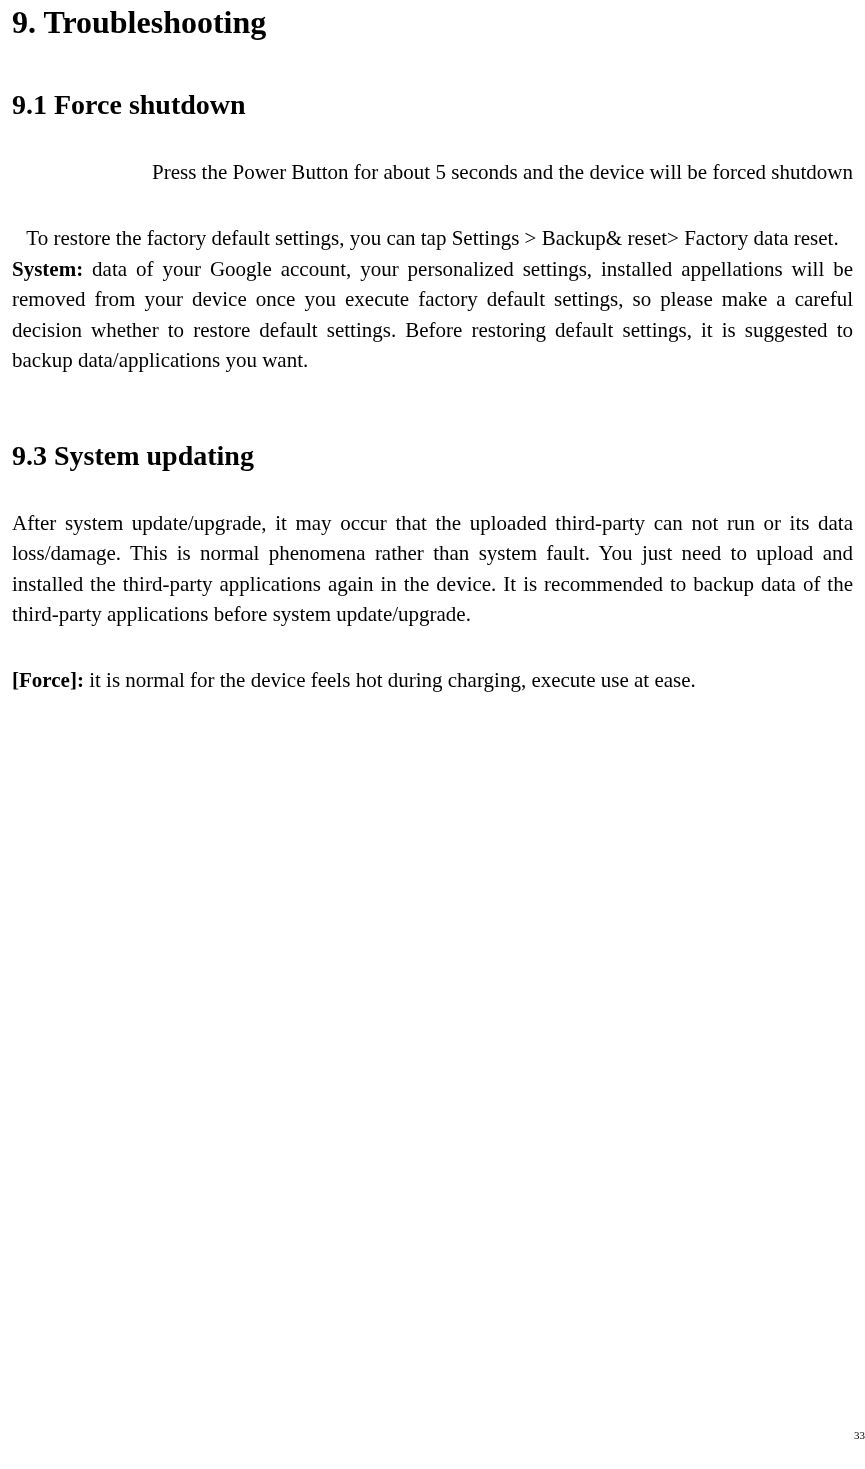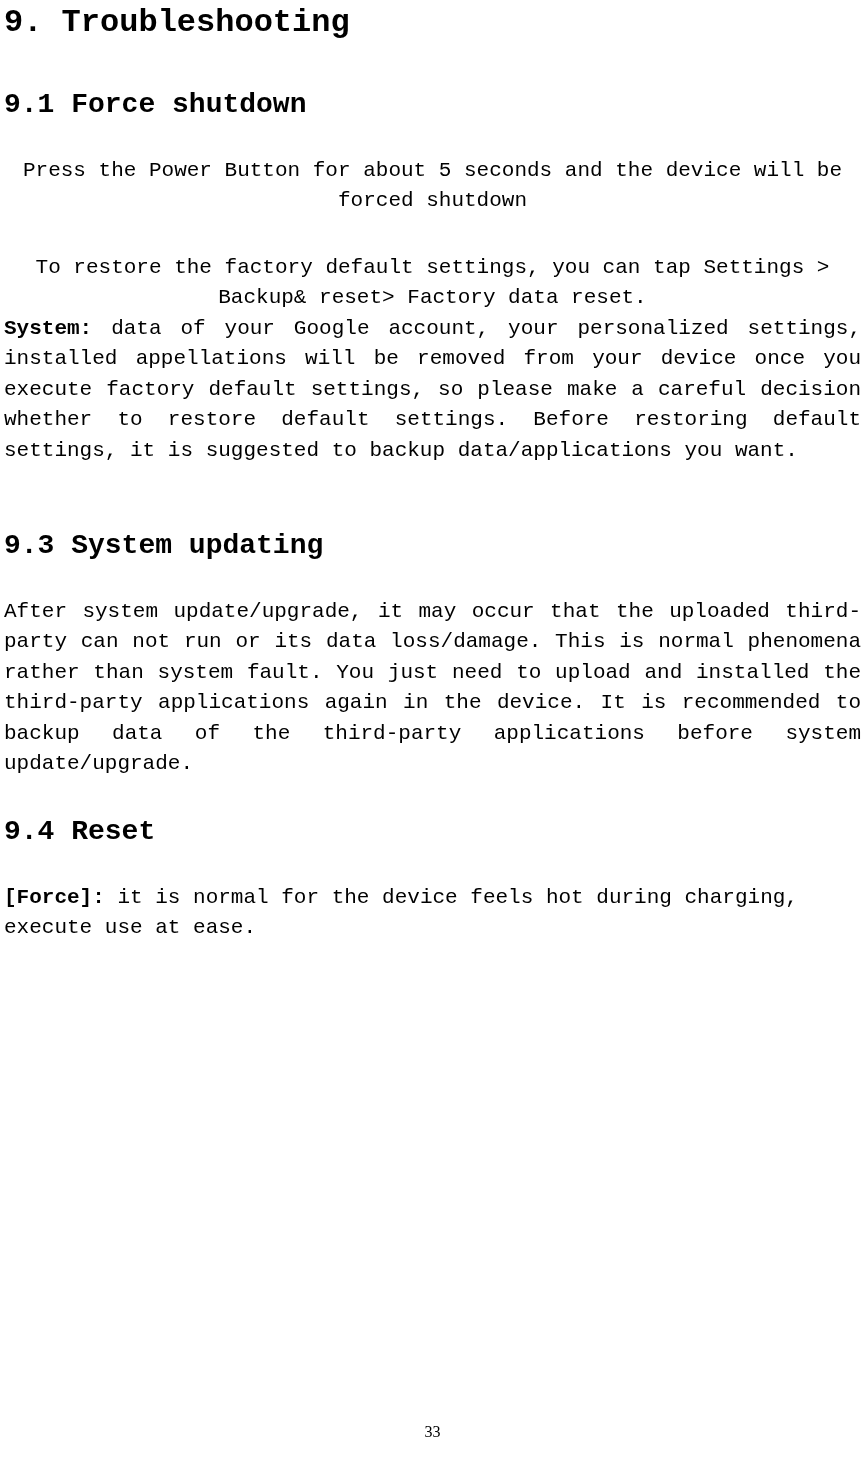--- a/index.html
+++ b/index.html
@@ -6,23 +6,22 @@
       font-family: "Times New Roman", Times, serif;
       margin: 0;
       padding: 0;
       width: 865px;
       height: 1469px;
       background: #fff;
       color: #000;
       position: relative;
     }
     .page {
-      padding: 0 4px;
+      padding: 0 12px;
       box-sizing: border-box;
-      font-family: Liberation Mono, monospace;
     }
     h1 {
       font-size: 32px;
       font-weight: bold;
       margin: 0 0 48px 0;
       padding-top: 4px;
     }
     h2 {
       font-size: 28px;
       font-weight: bold;
@@ -38,43 +37,42 @@
       margin-bottom: 0;
     }
     .bold {
       font-weight: bold;
     }
     .page-number {
       position: absolute;
       bottom: 28px;
       left: 0;
       width: 100%;
-      text-align: center;
-      font-size: 16px;
+      text-align: right;
+      font-size: 11px;
     }
     .extra-gap {
       height: 28px;
     }
   </style>
 </head>
 <body>
 
 <div class="page">
 
   <h1>9. Troubleshooting</h1>
 
   <h2>9.1 Force shutdown</h2>
-  <p style="text-align:center;">Press the Power Button for about 5 seconds and the device will be forced shutdown</p>
+  <p style="text-align:right;">Press the Power Button for about 5 seconds and the device will be forced shutdown</p>
 
   <p class="tight" style="text-align:center;">To restore the factory default settings, you can tap Settings &gt; Backup&amp; reset&gt; Factory data reset.</p>
   <p><span class="bold">System:</span><span> data of your Google account, your personalized settings, installed appellations will be removed from your device once you execute factory default settings, so please make a careful decision whether to restore default settings. Before restoring default settings, it is suggested to backup data/applications you want.</span></p>
 
   <div class="extra-gap"></div>
 
   <h2>9.3 System updating</h2>
   <p>After system update/upgrade, it may occur that the uploaded third-party can not run or its data loss/damage. This is normal phenomena rather than system fault. You just need to upload and installed the third-party applications again in the device. It is recommended to backup data of the third-party applications before system update/upgrade.</p>
 
-  <h2>9.4 Reset</h2>
   <p style="text-align:left;"><span class="bold">[Force]:</span><span> it is normal for the device feels hot during charging, execute use at ease.</span></p>
 
 </div>
 
 <div class="page-number">33</div>
 
 </body></html>

